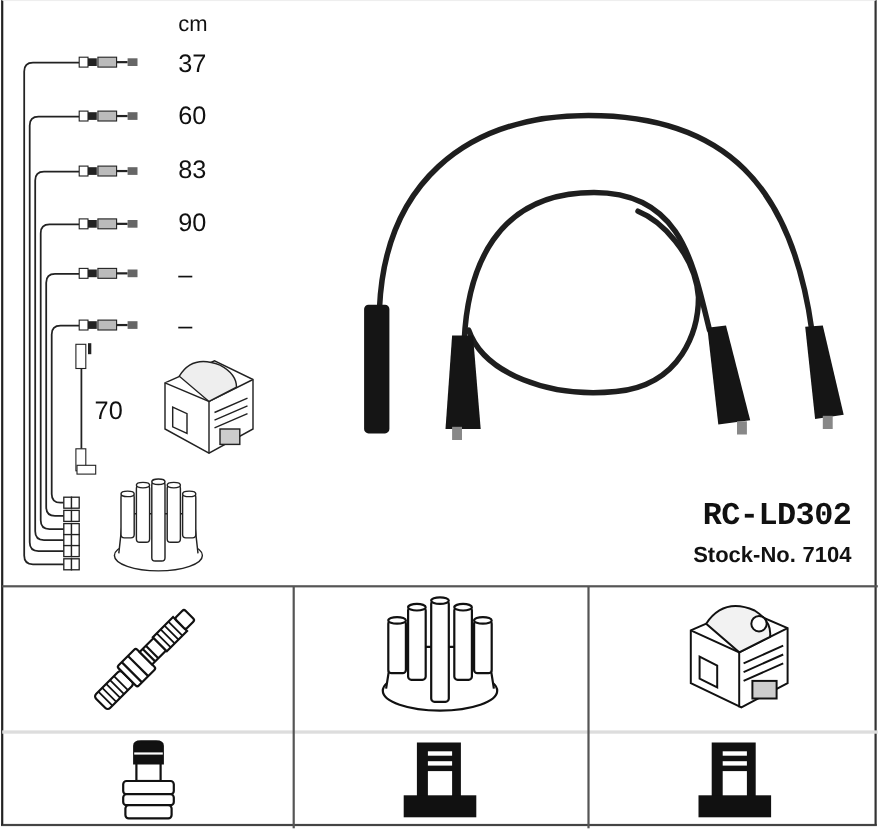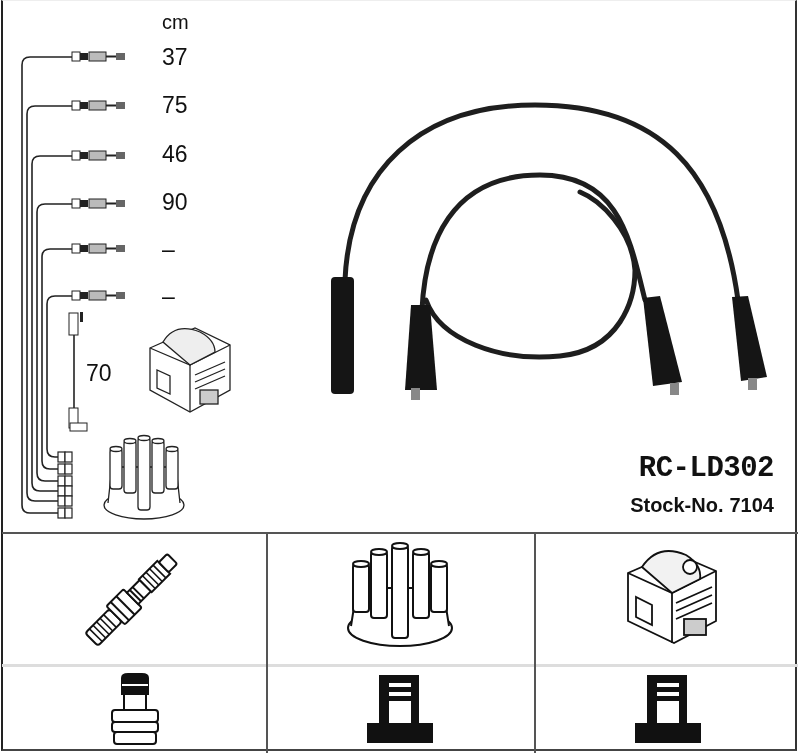--- a/index.html
+++ b/index.html
@@ -20,22 +20,22 @@
     .stock-line span { margin-left: 6px; }
     svg { position: absolute; overflow: visible; }
   </style>
 </head>
 <body>
 
 <div class="frame"></div>
 
 <div class="abs unit-label">cm</div>
 <div class="abs len-label" style="top:44px">37</div>
-<div class="abs len-label" style="top:92px">75</div>
-<div class="abs len-label" style="top:141px">46</div>
+<div class="abs len-label" style="top:92px">60</div>
+<div class="abs len-label" style="top:141px">83</div>
 <div class="abs len-label" style="top:189px">90</div>
 <div class="abs len-label" style="top:236px">–</div>
 <div class="abs len-label" style="top:283px">–</div>
 <div class="abs len-70">70</div>
 
 <svg style="left:0;top:0" width="260" height="530" viewBox="0 0 260 530">
   <g fill="none" stroke="#222" stroke-width="1.6">
 
     <path d="M72,57 L30,57 Q22,57 22,65 L22,505 Q22,513 30,513 L58,513"></path>
     <path d="M72,106 L35,106 Q27,106 27,114 L27,493 Q27,501 35,501 L58,501"></path>

